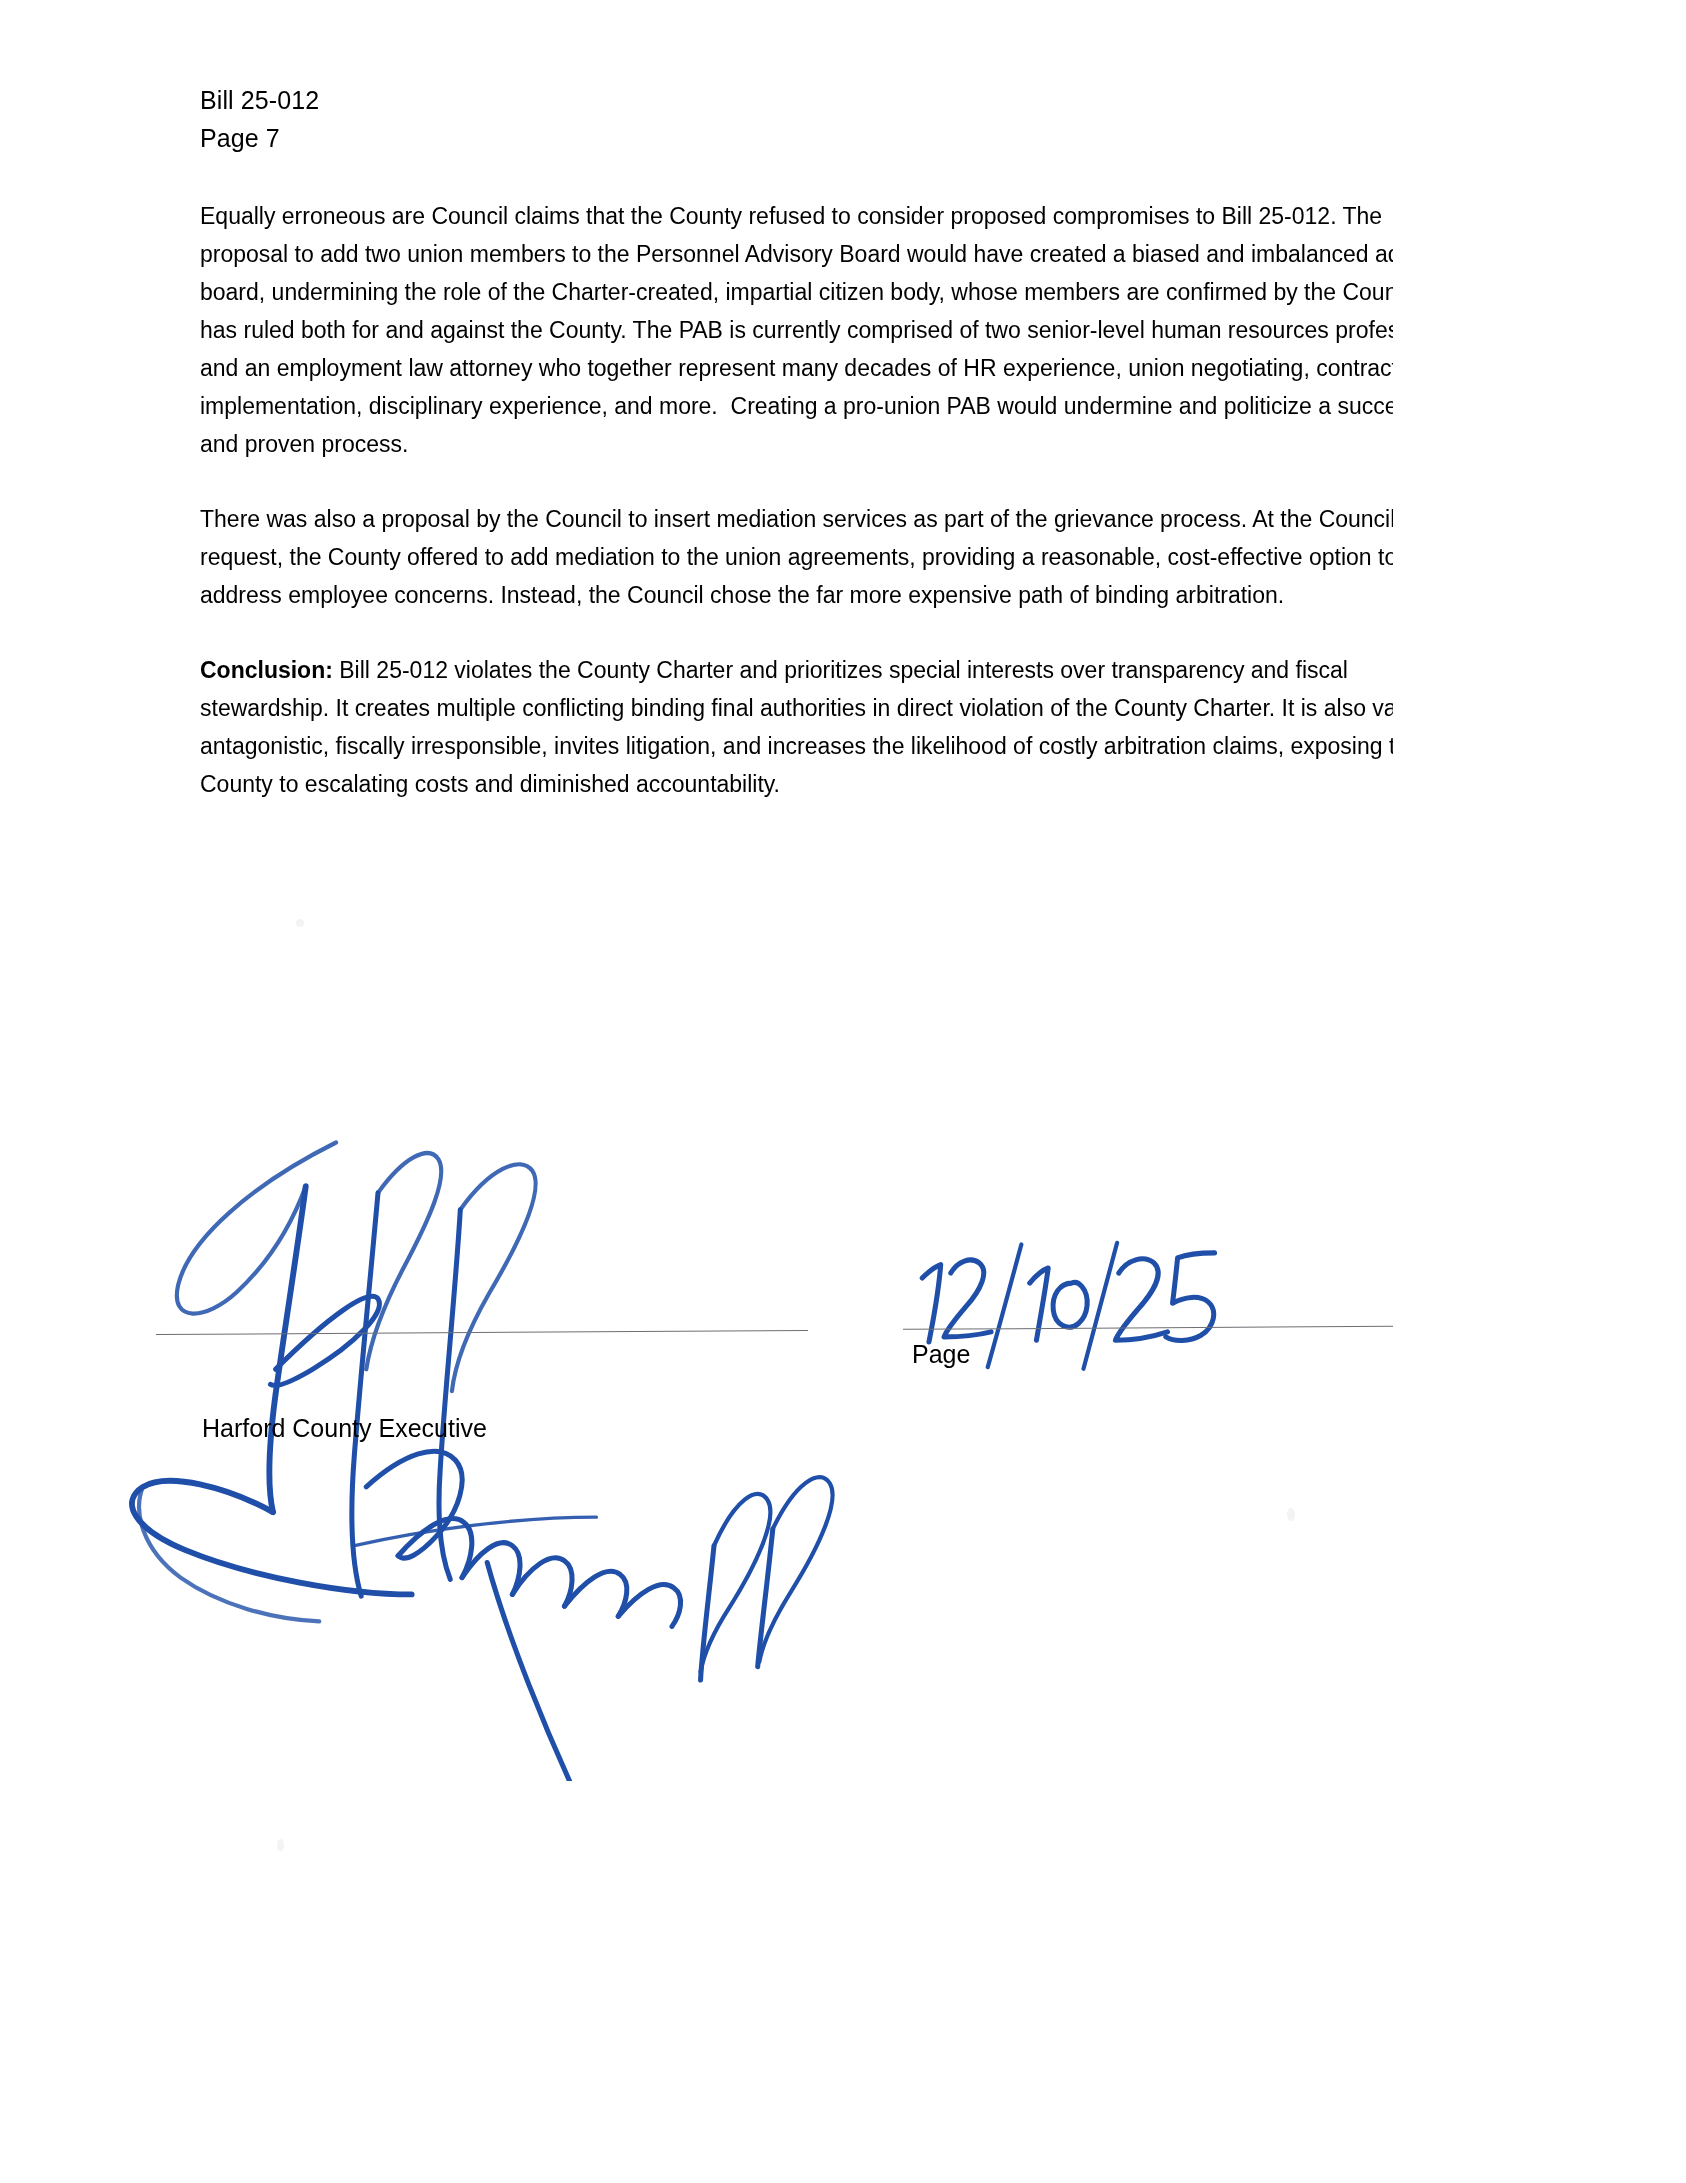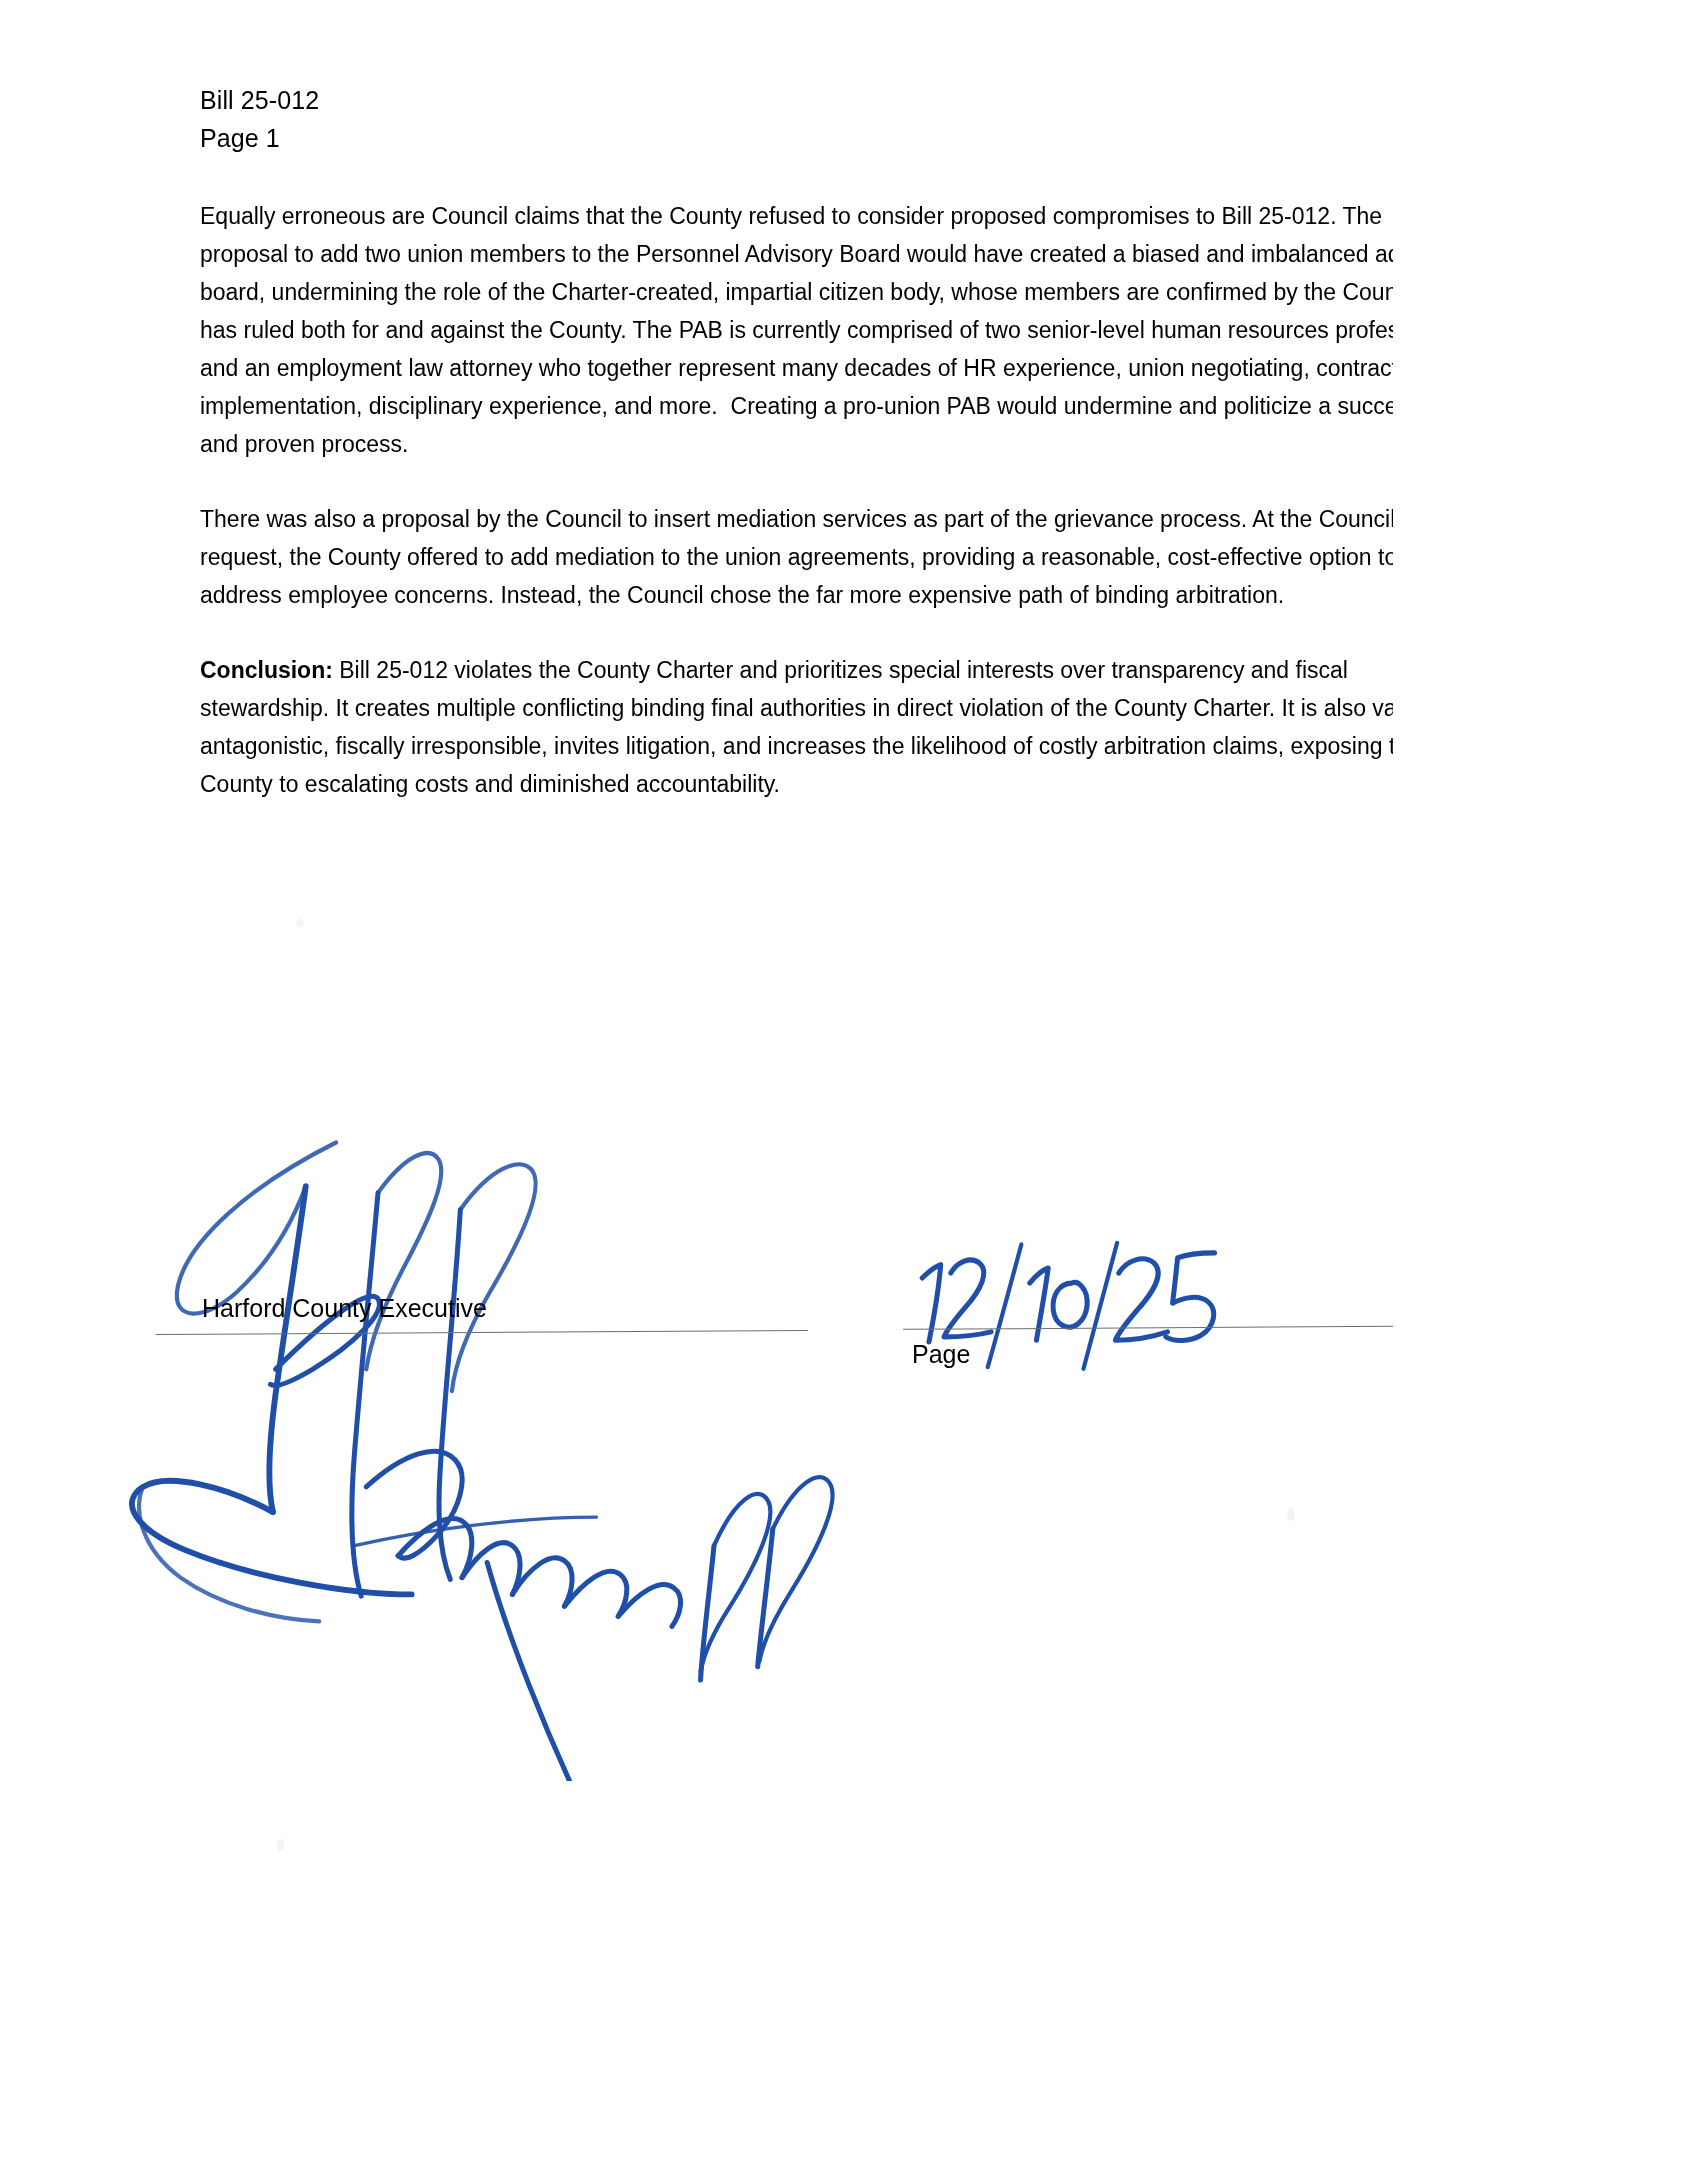--- a/index.html
+++ b/index.html
@@ -73,21 +73,21 @@
   #sig-line-name { left: 156px;  top: 1332px; width: 652px; transform: rotate(-0.35deg); }
   #sig-line-date { left: 903px; top: 1327px; width: 610px; transform: rotate(-0.35deg); }
 
   .sig-caption {
     position: absolute;
     font-size: 25px;
     line-height: 28.6px;
     color: #000;
     white-space: pre;
   }
-  #cap-name { left: 202px;  top: 1294px; text-align: center; }
+  #cap-name { left: 202px;  top: 1414px; text-align: center; }
   #cap-date { left: 912px; top: 1340px; }
 
   .ink { position: absolute; }
   #signature-mark { left: 126px; top: 1092px; width: 756px; height: 689px; }
   #date-mark      { left: 907px; top: 1226px; width: 353px; height: 168px; }
 
   .hidden-text { position: absolute; width: 0.8px; height: 0.8px; overflow: hidden; opacity: 0; }
 </style>
 </head>
 <body>
@@ -95,21 +95,21 @@
 <div class="page">
 
   <div class="speckle" style="left:1287px; top:1508px; width:8.4px; height:13.4px;"></div>
   <div class="speckle" style="left:277px; top:1839px; width:6.7px; height:11.8px;"></div>
   <div class="speckle" style="left:296px; top:919px; width:7.6px; height:7.6px;"></div>
 
   <div class="content">
 
     <div class="letterhead">
       <div>Bill 25-012</div>
-      <div>Page 1</div>
+      <div>Page 7</div>
     </div>
 
     <p class="body-par">Equally erroneous are Council claims that the County refused to consider proposed compromises to Bill 25-012. The proposal to add two union members to the Personnel Advisory Board would have created a biased and imbalanced advisory board, undermining the role of the Charter-created, impartial citizen body, whose members are confirmed by the Council, that has ruled both for and against the County. The PAB is currently comprised of two senior-level human resources professionals and an employment law attorney who together represent many decades of HR experience, union negotiating, contract implementation, disciplinary experience, and more.  Creating a pro-union PAB would undermine and politicize a successful and proven process.</p>
 
     <p class="body-par">There was also a proposal by the Council to insert mediation services as part of the grievance process. At the Council’s request, the County offered to add mediation to the union agreements, providing a reasonable, cost-effective option to address employee concerns. Instead, the Council chose the far more expensive path of binding arbitration.</p>
 
     <p class="body-par"><span class="lead">Conclusion:</span><span> Bill 25-012 violates the County Charter and prioritizes special interests over transparency and fiscal stewardship. It creates multiple conflicting binding final authorities in direct violation of the County Charter. It is also vague, antagonistic, fiscally irresponsible, invites litigation, and increases the likelihood of costly arbitration claims, exposing the County to escalating costs and diminished accountability.</span></p>
 
 
   </div>

